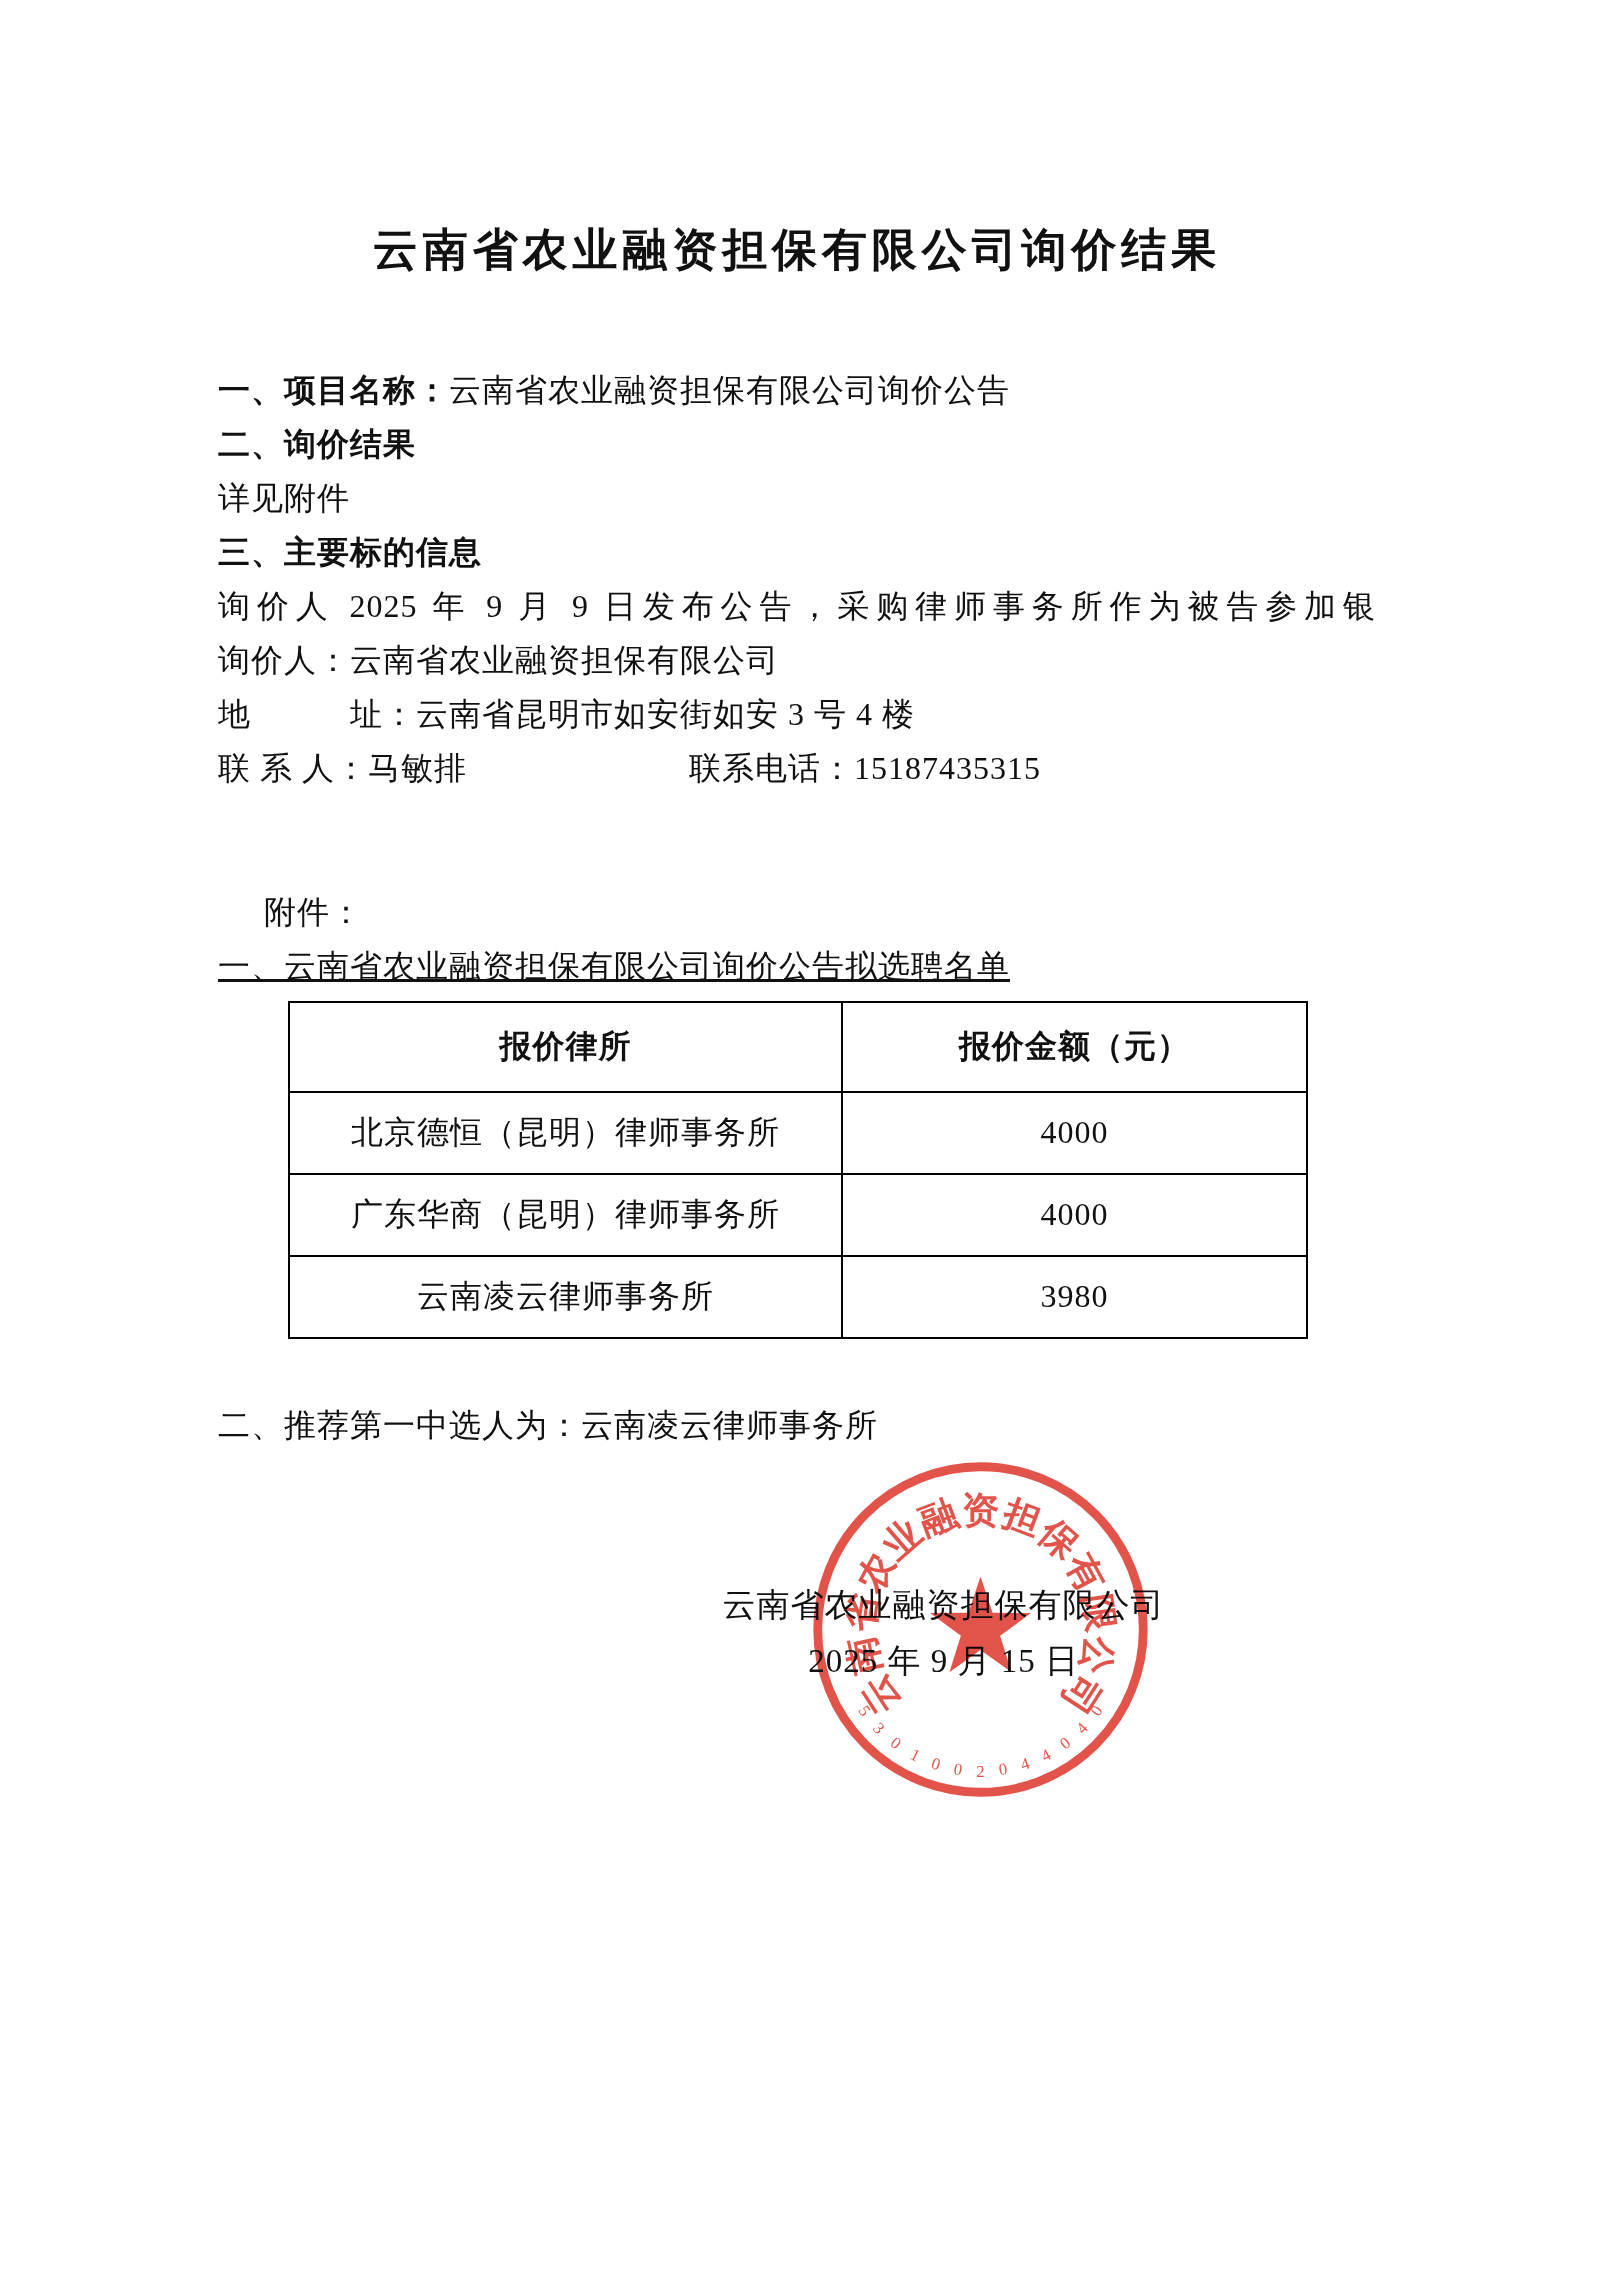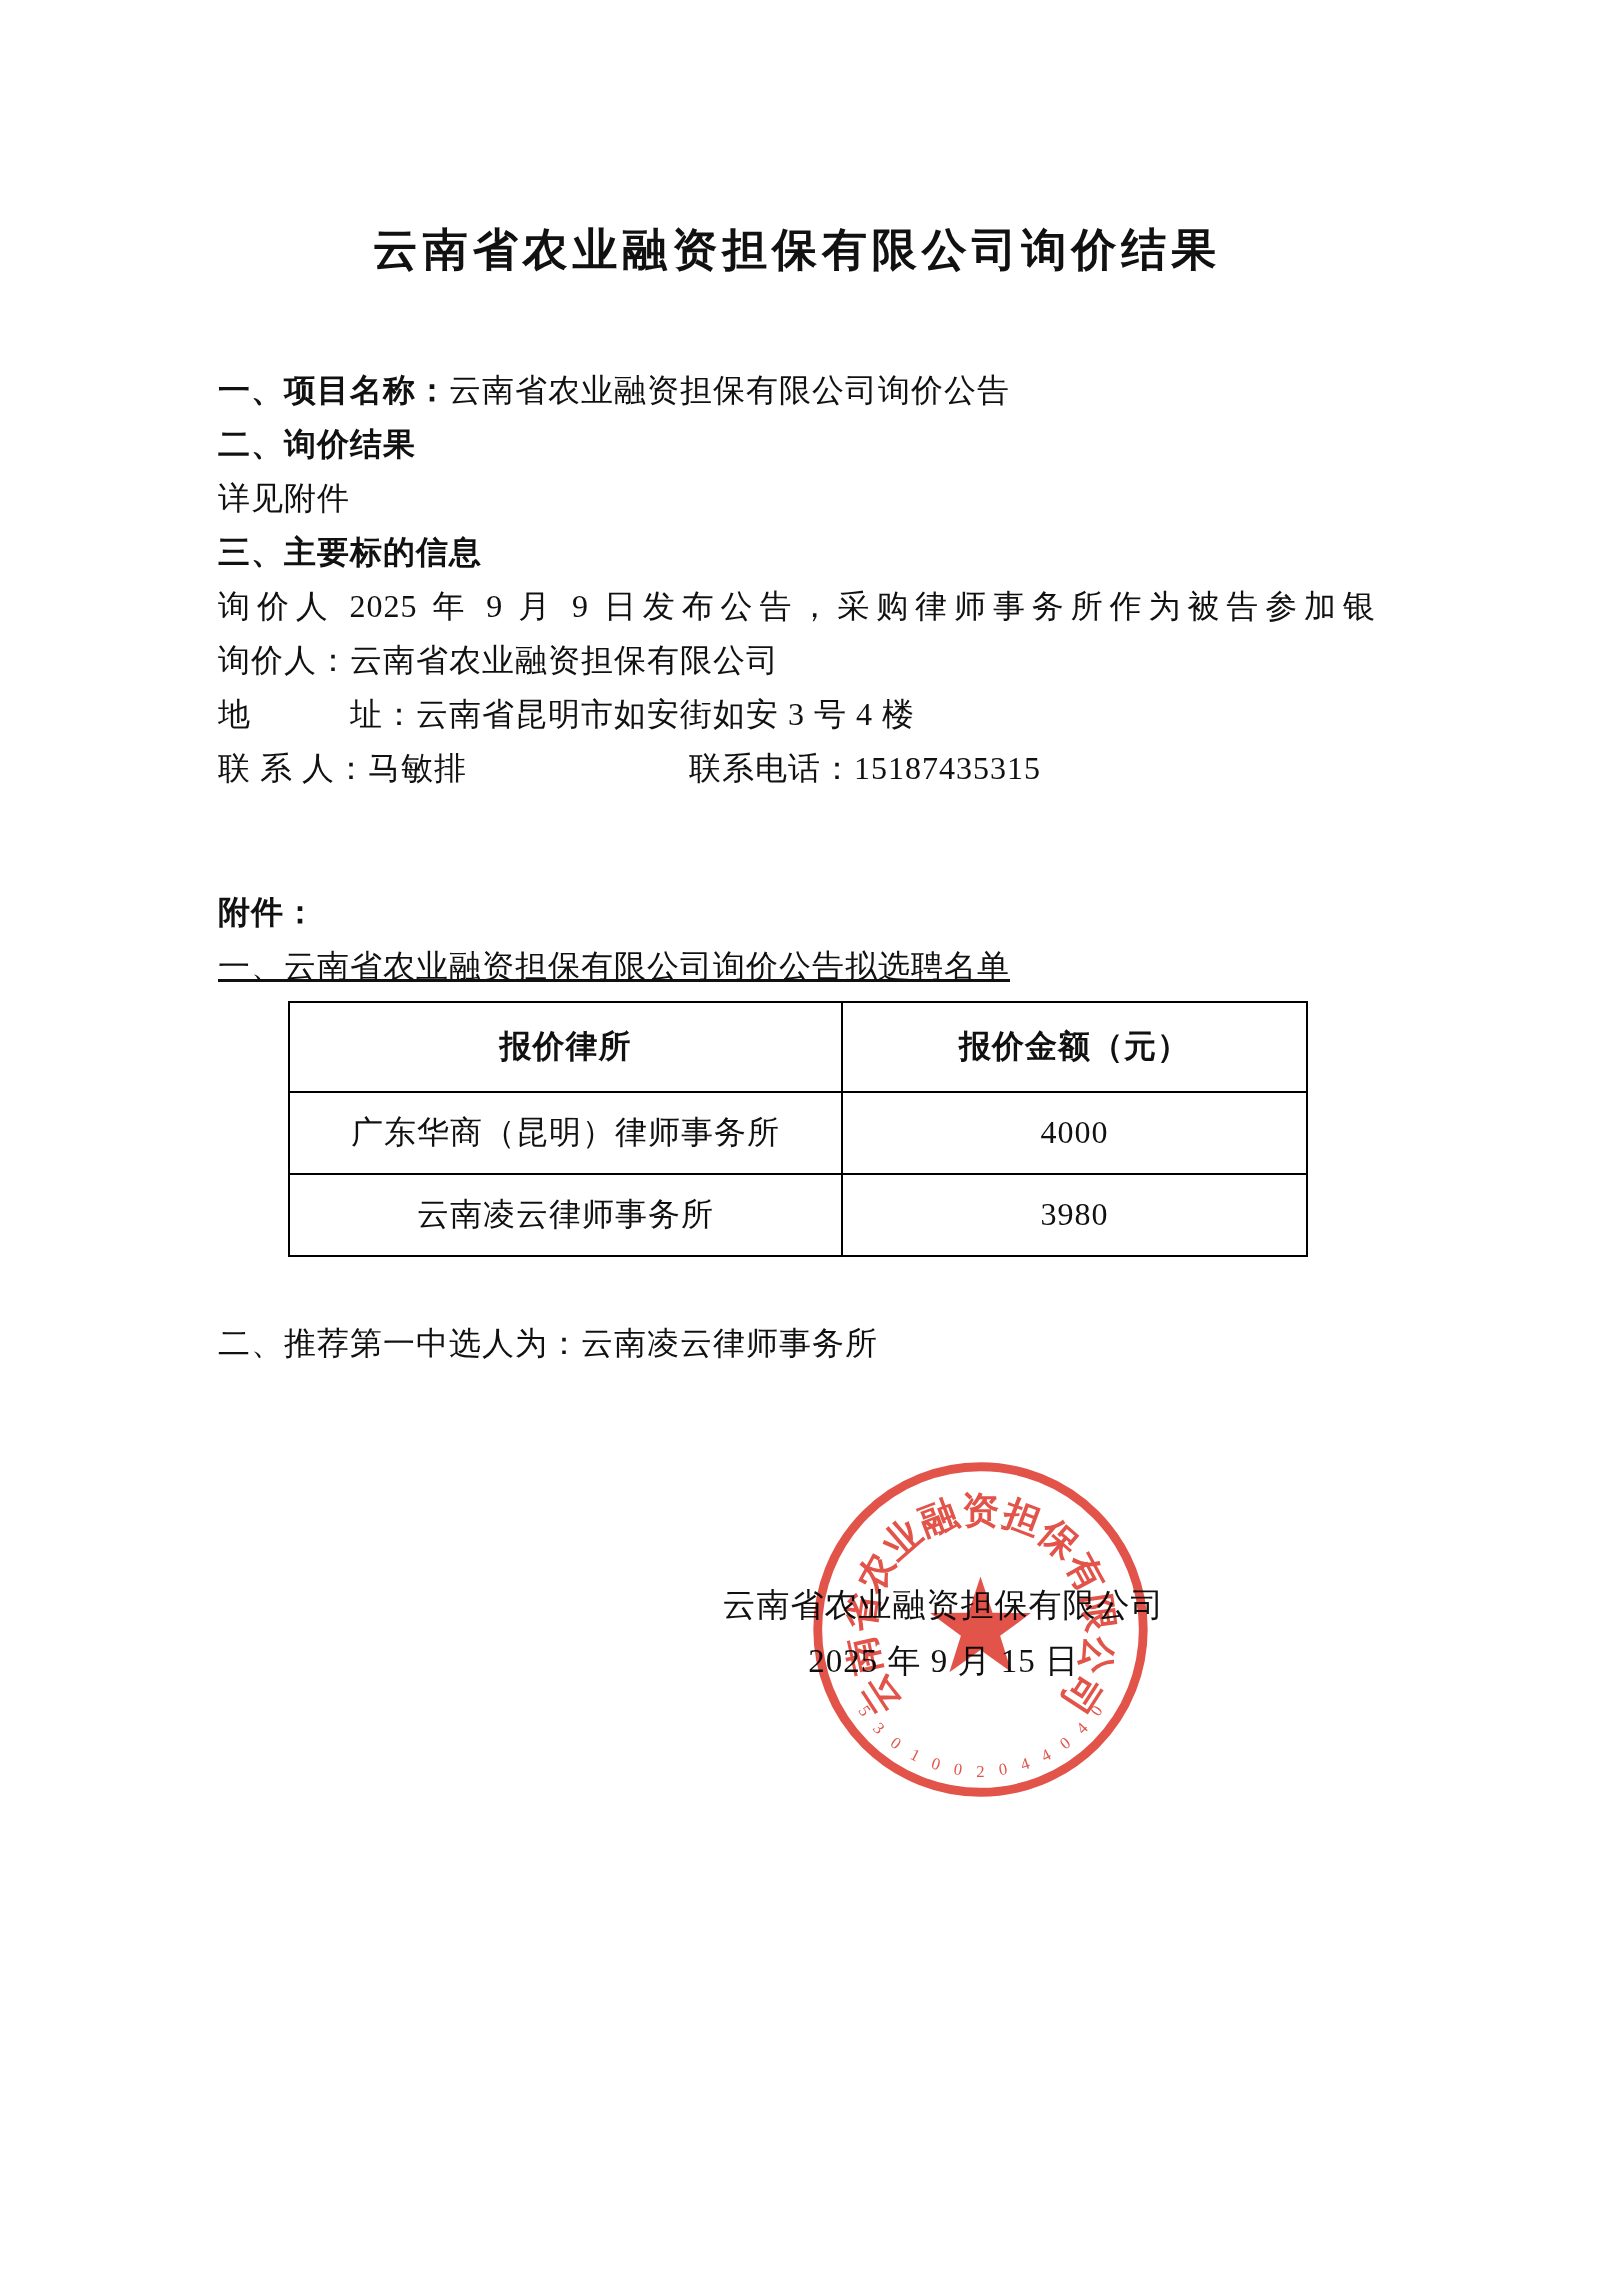--- a/index.html
+++ b/index.html
@@ -23,21 +23,21 @@
     font-weight: 700;
     letter-spacing: 4.9px;
     line-height: 54px;
   }
   .line { line-height: 54px; white-space: nowrap; }
   .first-line { margin-top: 86px; }
   .bold { font-weight: 700; }
   .para-line { line-height: 54px; }
   .para-just { text-align: justify; text-align-last: justify; }
   .phone-label { margin-left: 222px; }
-  .attach-heading { margin-top: 90px; font-weight: 700; line-height: 54px; }
+  .attach-heading { margin-top: 90px; font-weight: 400; line-height: 54px; margin-left: 46px; }
   .attach-title { line-height: 54px; text-decoration: underline; }
   table.quote-table {
     margin-top: 7.8px; margin-left: 70px;
     border-collapse: collapse;
     width: 1017px;
     table-layout: fixed;
   }
   table.quote-table td, table.quote-table th {
     border: 2px solid #000;
     text-align: center;
@@ -104,20 +104,24 @@
       <colgroup>
           <col class="c1">
           <col class="c2">
         </colgroup>
       <tbody>
           <tr>
         <th>报价律所</th>
         <th>报价金额（元）</th>
       </tr>
       <tr>
+        <td>北京德恒（昆明）律师事务所</td>
+        <td>4000</td>
+      </tr>
+      <tr>
         <td>广东华商（昆明）律师事务所</td>
         <td>4000</td>
       </tr>
       <tr>
         <td>云南凌云律师事务所</td>
         <td>3980</td>
       </tr>
     </tbody>
       </table>
 

